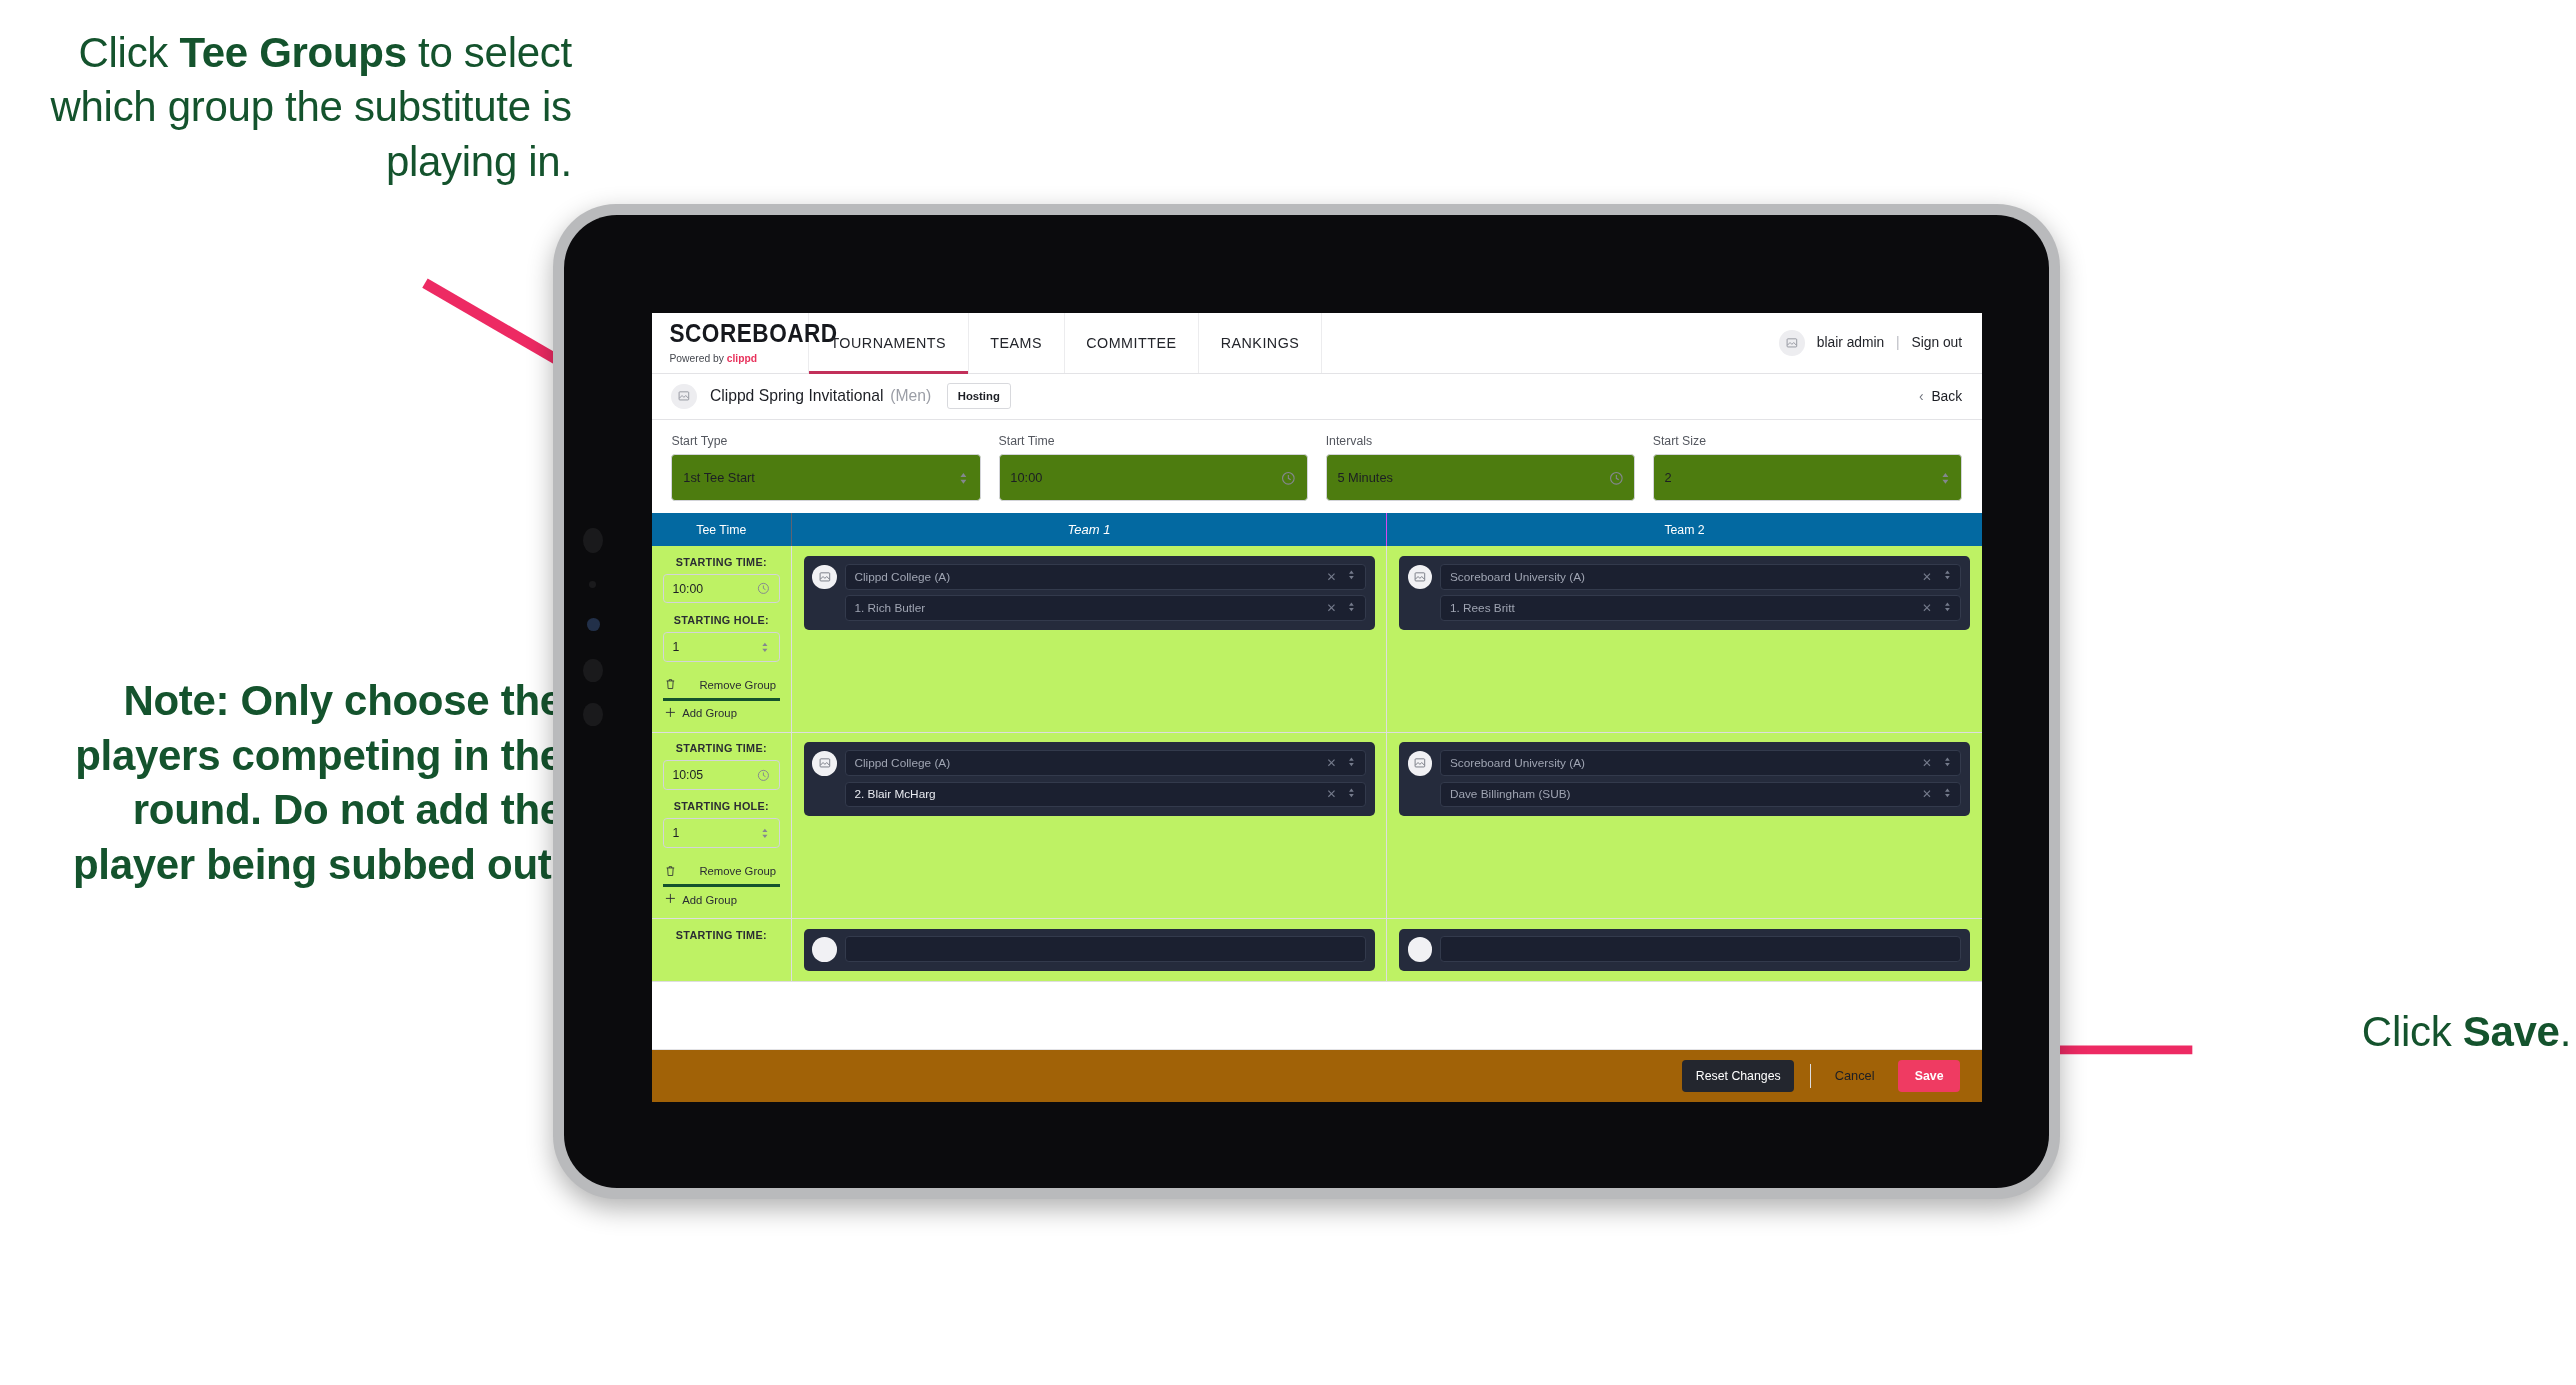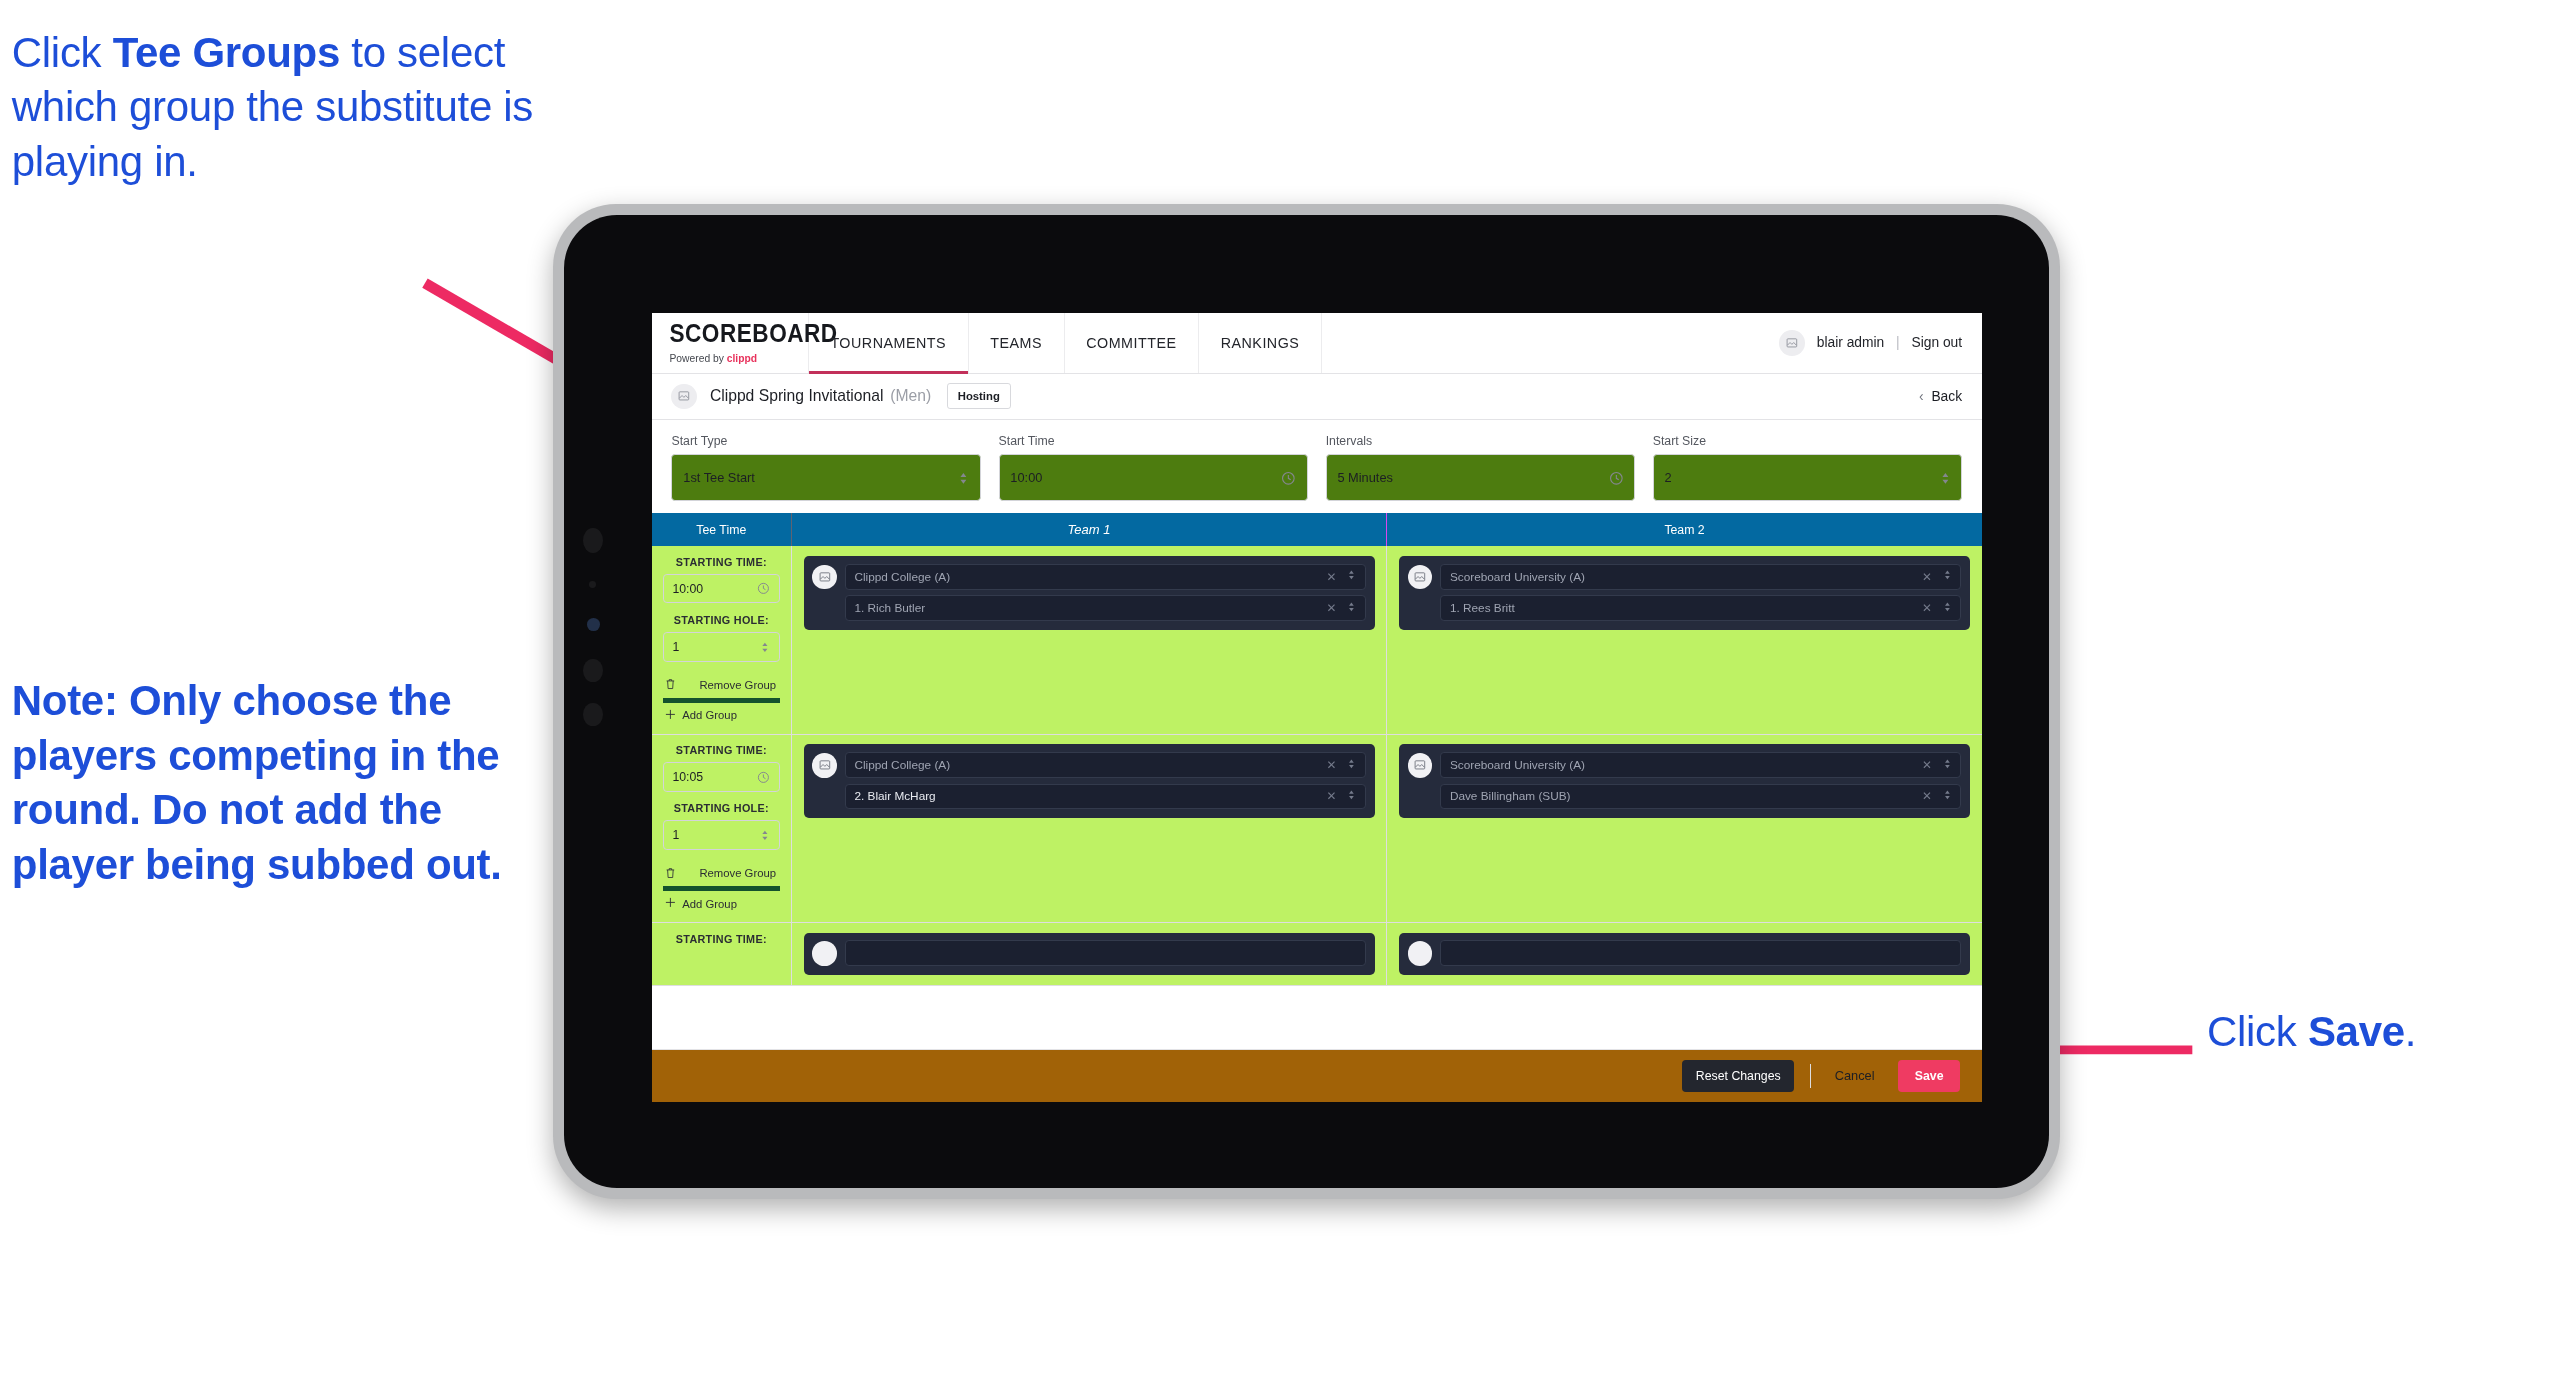--- a/index.html
+++ b/index.html
@@ -2,23 +2,24 @@
 <html><head>
 <meta charset="utf-8">
 <style>
   * { margin:0; padding:0; box-sizing:border-box; }
   html,body { width:2576px; height:1385px; background:#ffffff; overflow:hidden; }
   body { font-family:"Liberation Sans", sans-serif; }
 
   
   .annot {
     position:absolute;
-    color:#1d4ed8;
+    color:#14532d;
     line-height:1.30;
     letter-spacing:-0.3px;
+    text-align:right;
   }
   #annot-tee-groups { left:11.8px; top:25.6px; width:560px; font-size:42px; }
   #annot-note       { left:11.8px; top:674px; width:551px; font-size:42px; font-weight:bold; }
   #annot-save       { left:2207px; top:1005px; width:364px; font-size:42px; }
   .annot b { font-weight:bold; }
 
   
   .arrow-svg { position:absolute; left:0; top:0; width:2576px; height:1385px; pointer-events:none; }
 
   
@@ -105,21 +106,21 @@
   
   #tbody { position:relative; height:100%; }
   .grow { display:flex; border-bottom:1px solid #dededf; background:#bef264; }
   .teecol { width:140px; padding:9.8px 10.8px 5.9px 10.8px; border-right:1px solid #dededf; }
   .tlab { font-size:10.8px; font-weight:bold; color:#2b2d33; letter-spacing:0.3px; text-align:center; margin-bottom:5.9px; }
   .tbox { height:29.5px; border:1px solid #d3d4d9; border-radius:3.9px; display:flex;
           align-items:center; padding:0 8.8px; font-size:12.3px; color:#1c1e24; margin-bottom:10.8px; cursor:pointer; }
   .tbox .ic { margin-left:auto; color:#84878f; display:flex; }
   .glink { display:flex; align-items:center; gap:6.9px; font-size:11.3px; color:#2b2d33;
            padding:5.9px 2px; cursor:pointer; }
-  .glink.rm { border-bottom:5px solid #14532d;gap:24px; }
+  .glink.rm { border-bottom:3px solid #14532d;gap:24px; }
 
   .teamcol { flex:1; padding:9.8px 11.8px; border-right:1px solid #dededf; }
   .teamcol.last { border-right:none; }
   .tcard { background:#252b3c; border-radius:4.9px; padding:7.9px 8.8px 8.8px 8.8px; position:relative;
            padding-left:41px; }
   .tcard-av { position:absolute; left:8.8px; top:8.8px; width:24.6px; height:24.6px; border-radius:50%;
               background:#f1f1f4; display:flex; align-items:center; justify-content:center;
               color:#6f737d; font-size:10.8px; }
   .trow {
     background:#1b2030; border:1px solid #333a4c; border-radius:3.9px; height:25.6px;

